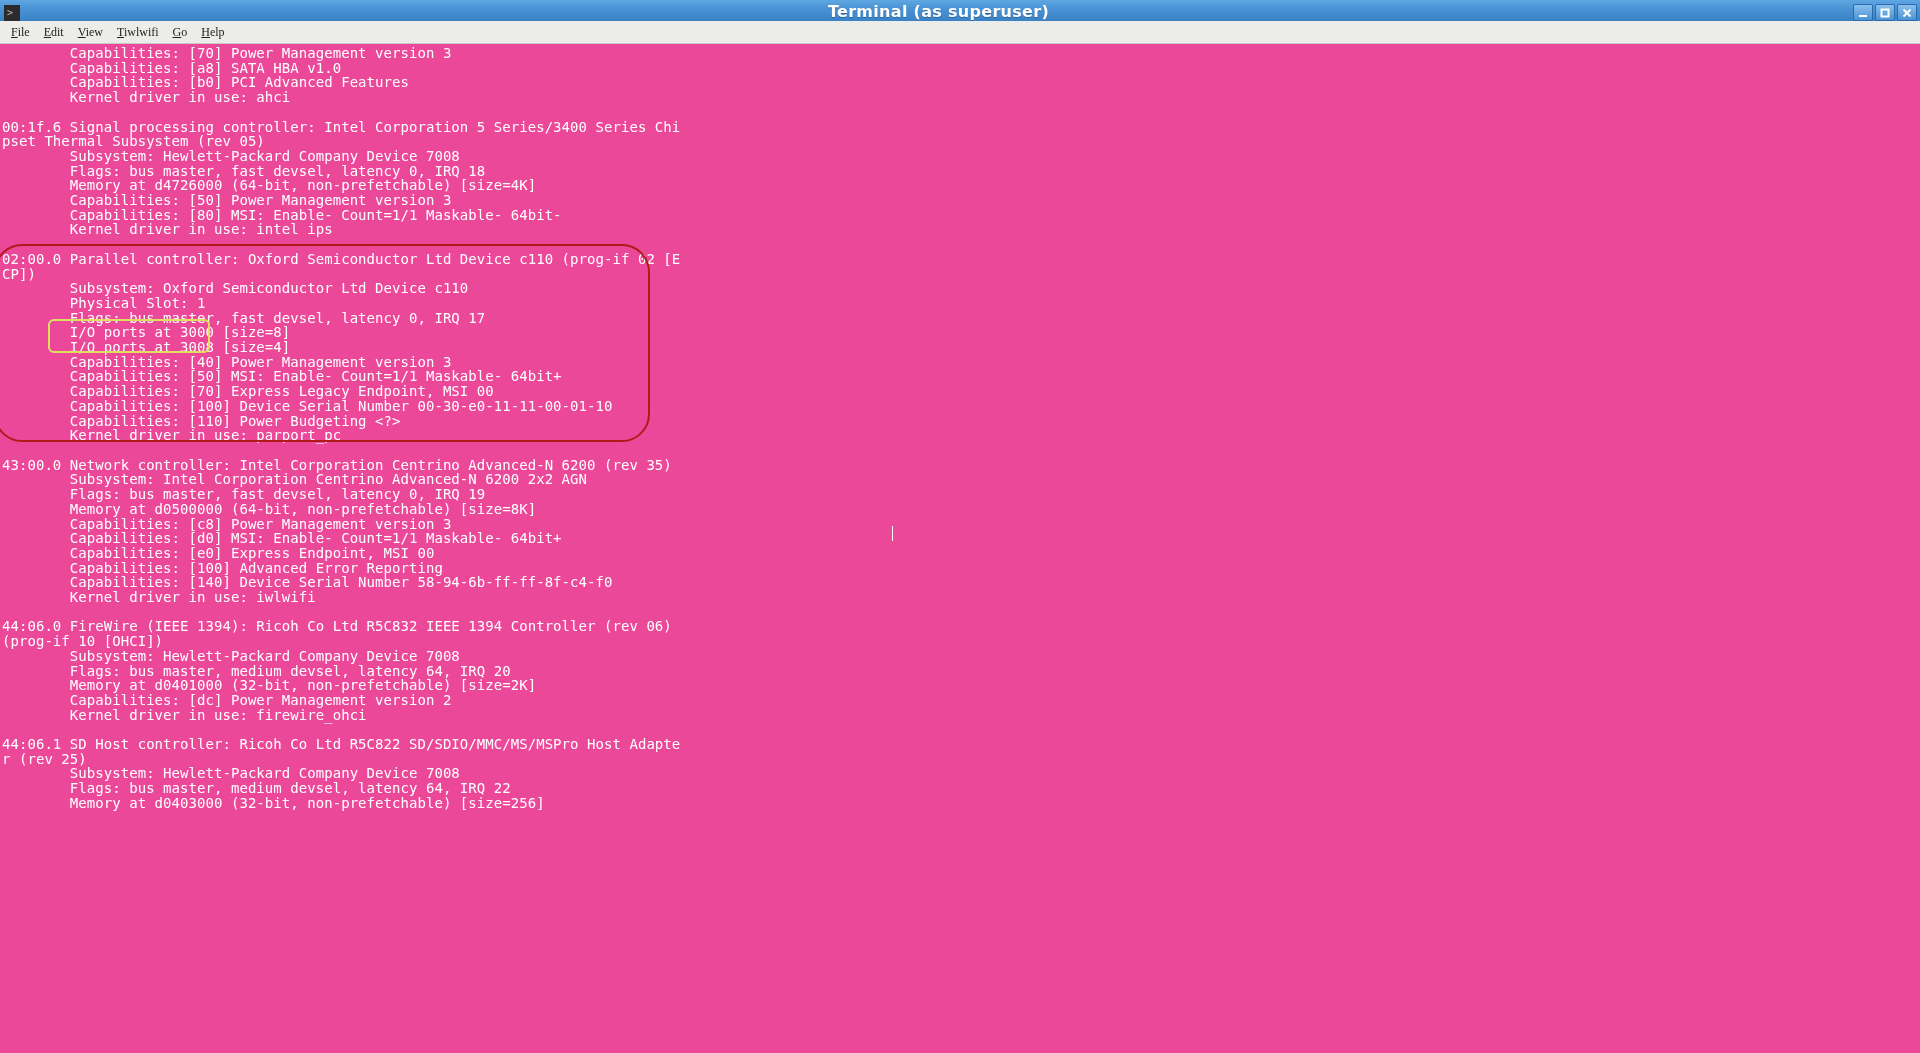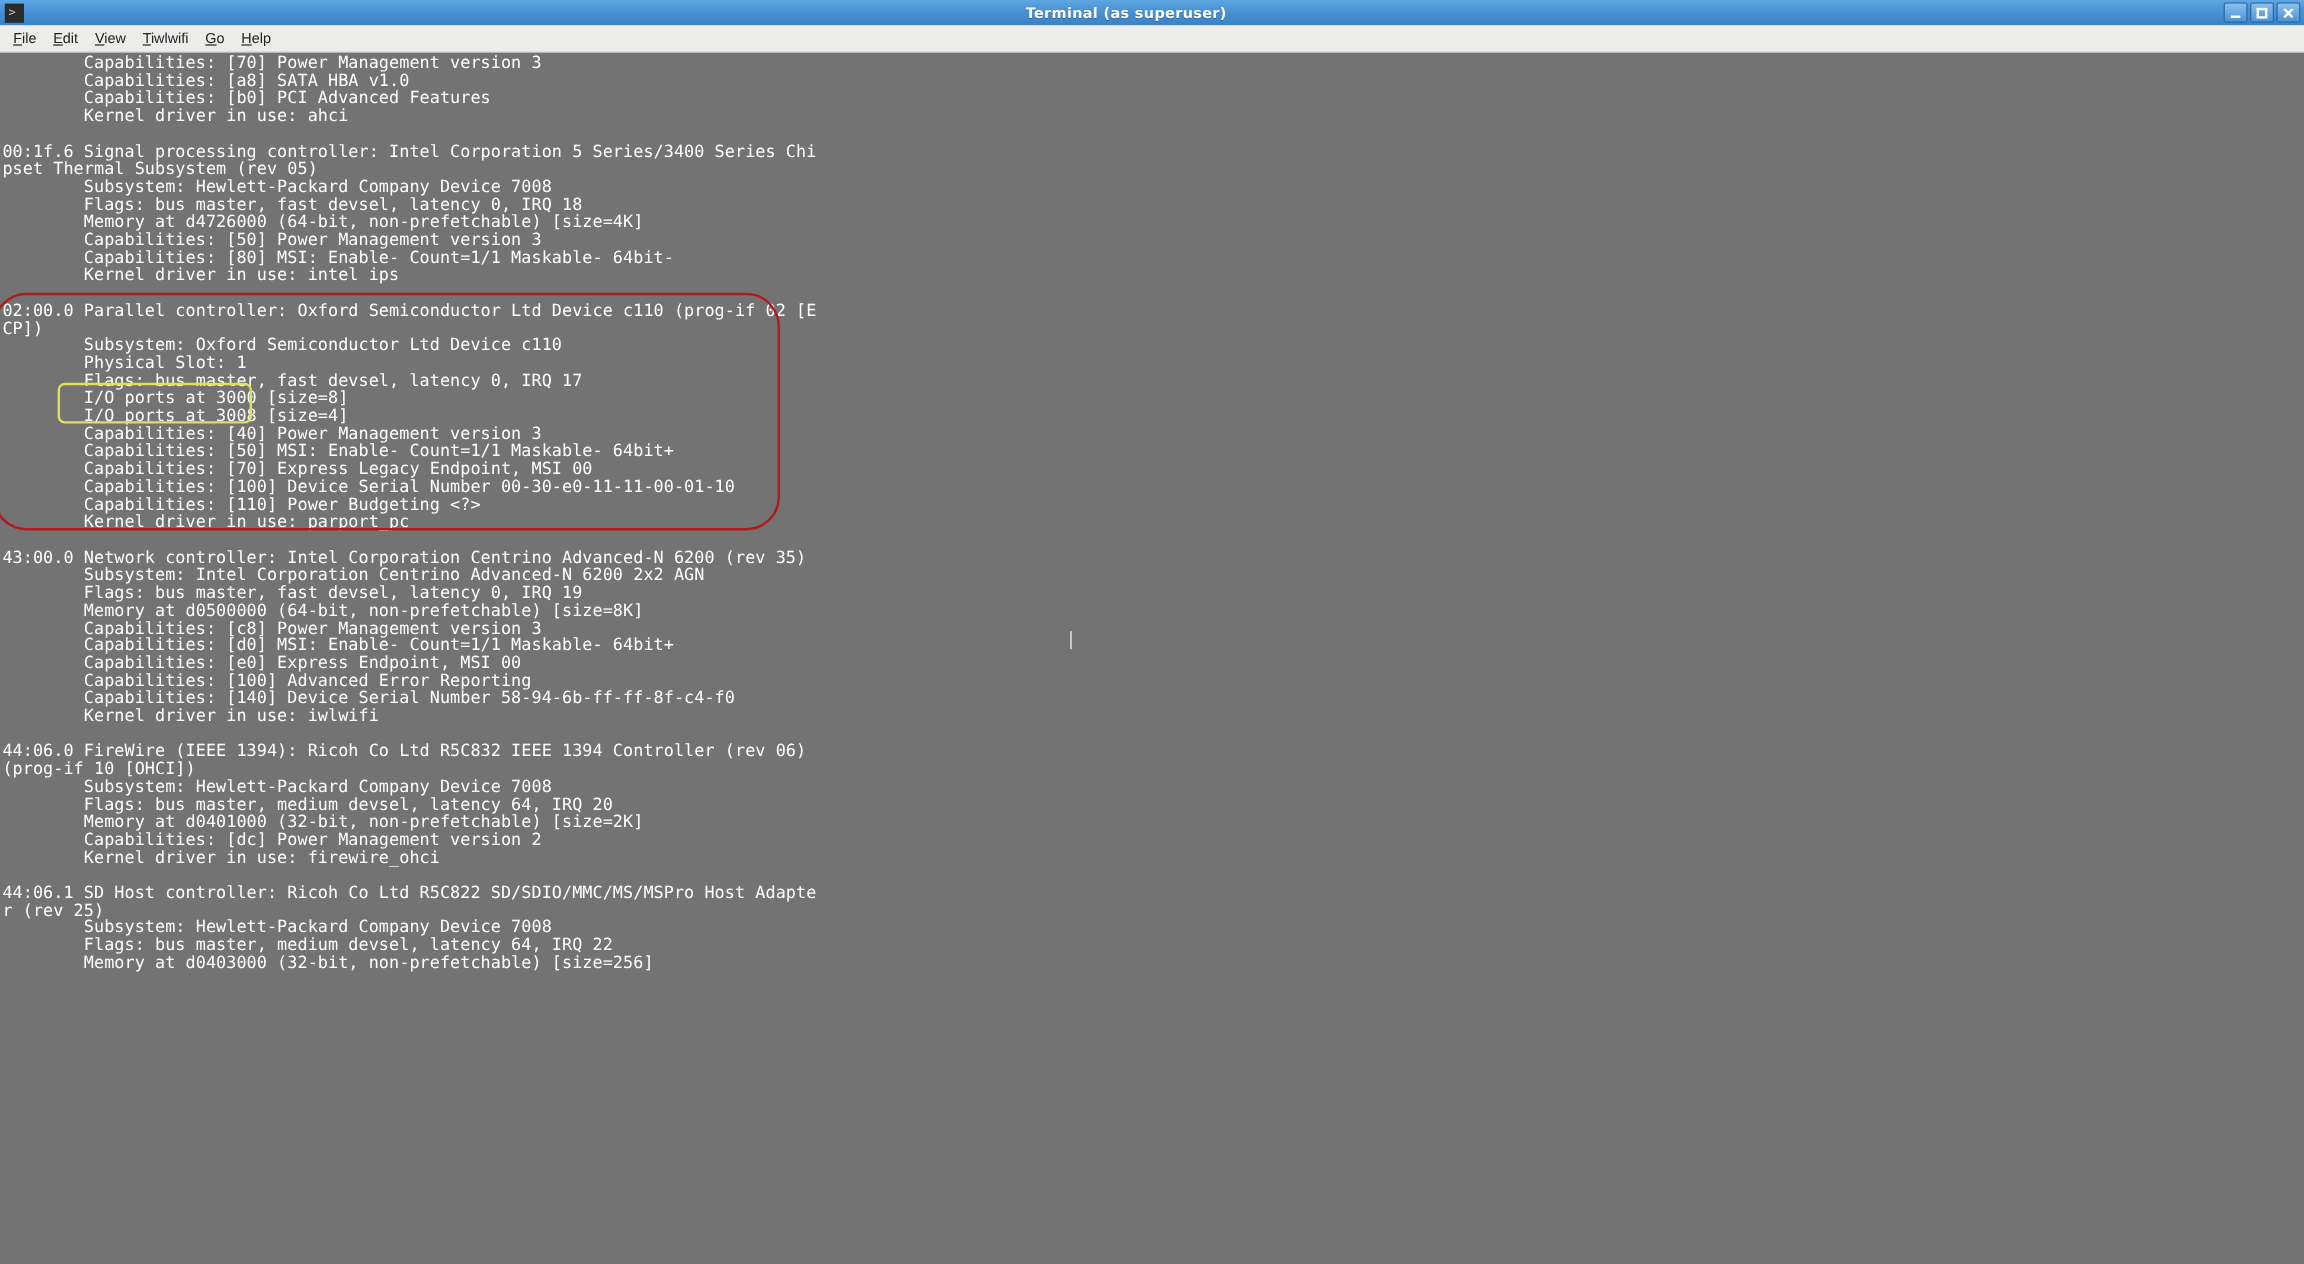--- a/index.html
+++ b/index.html
@@ -1,29 +1,29 @@
 <!DOCTYPE html>
 <html><head>
 <meta charset="utf-8">
 <style>
   html,body{margin:0;padding:0;height:100%;width:100%;background:#78a8d8;font-family:"DejaVu Sans Mono","Liberation Mono",monospace;}
   
   .window{position:absolute;top:0;left:0;right:0;bottom:0;display:flex;flex-direction:column;}
-  .titlebar{height:21px;background:linear-gradient(#5ea7e2,#4a93d5 40%,#3a82c6);color:#fff;display:flex;align-items:center;font-family:"DejaVu Sans",Arial,sans-serif;font-size:12px;user-select:none;}
+  .titlebar{height:21px;background:linear-gradient(#5ea7e2,#4a93d5 40%,#3a82c6);color:#fff;display:flex;align-items:flex-end;font-family:"DejaVu Sans",Arial,sans-serif;font-size:16px;user-select:none;}
   .titlebar .icon-term{width:16px;height:16px;margin:0 4px 0 4px;background:#2b2b2b;display:inline-block;position:relative;}
   .titlebar .icon-term::after{content:">";color:#bfbfbf;font:10px/16px monospace;position:absolute;left:3px;top:0;}
   .titlebar .title{flex:1;text-align:center;font-weight:bold;text-shadow:0 1px 0 rgba(0,0,0,.25);letter-spacing:.3px;}
   .titlebar .winbtns{display:flex;align-items:center;gap:2px;margin-right:3px;}
   .titlebar .wbtn{width:18px;height:15px;background:linear-gradient(#8cc0ee,#4a93d5);border:1px solid #2b6aa8;border-radius:2px;display:flex;align-items:center;justify-content:center;color:#fff;font-family:Arial,sans-serif;font-size:12px;font-weight:bold;cursor:pointer;}
   .titlebar .wbtn svg{width:10px;height:10px;stroke:#fff;stroke-width:2;fill:none;}
-  .menubar{height:22px;background:#ececea;border-bottom:1px solid #c7c7c5;display:flex;align-items:center;font-family:Liberation Sans, sans-serif;font-size:12px;color:#222;padding:0 4px;}
+  .menubar{height:22px;background:#ececea;border-bottom:1px solid #c7c7c5;display:flex;align-items:center;font-family:Liberation Serif, serif;font-size:12px;color:#222;padding:0 4px;}
   .menubar .mitem{padding:2px 7px;cursor:pointer;}
   .menubar .uline{text-decoration:underline;}
   
-  .term{flex:1;background:#737373;color:#fff;padding:2px 2px 0 2px;overflow:hidden;position:relative;}
+  .term{flex:1;background:#ec4899;color:#fff;padding:2px 2px 0 2px;overflow:hidden;position:relative;}
   .term pre{margin:0;font:14px/14.7px "DejaVu Sans Mono","Liberation Mono",monospace;white-space:pre;color:#fff;letter-spacing:.05px;}
   
   .annot-red{position:absolute;border:2px solid #b01a1a;border-radius:28px;pointer-events:none;}
   .annot-yellow{position:absolute;border:2px solid #e0e060;border-radius:6px;pointer-events:none;}
   
   .text-cursor{position:absolute;width:1px;height:15px;background:#fff;}
 </style>
 </head>
 <body>
 

